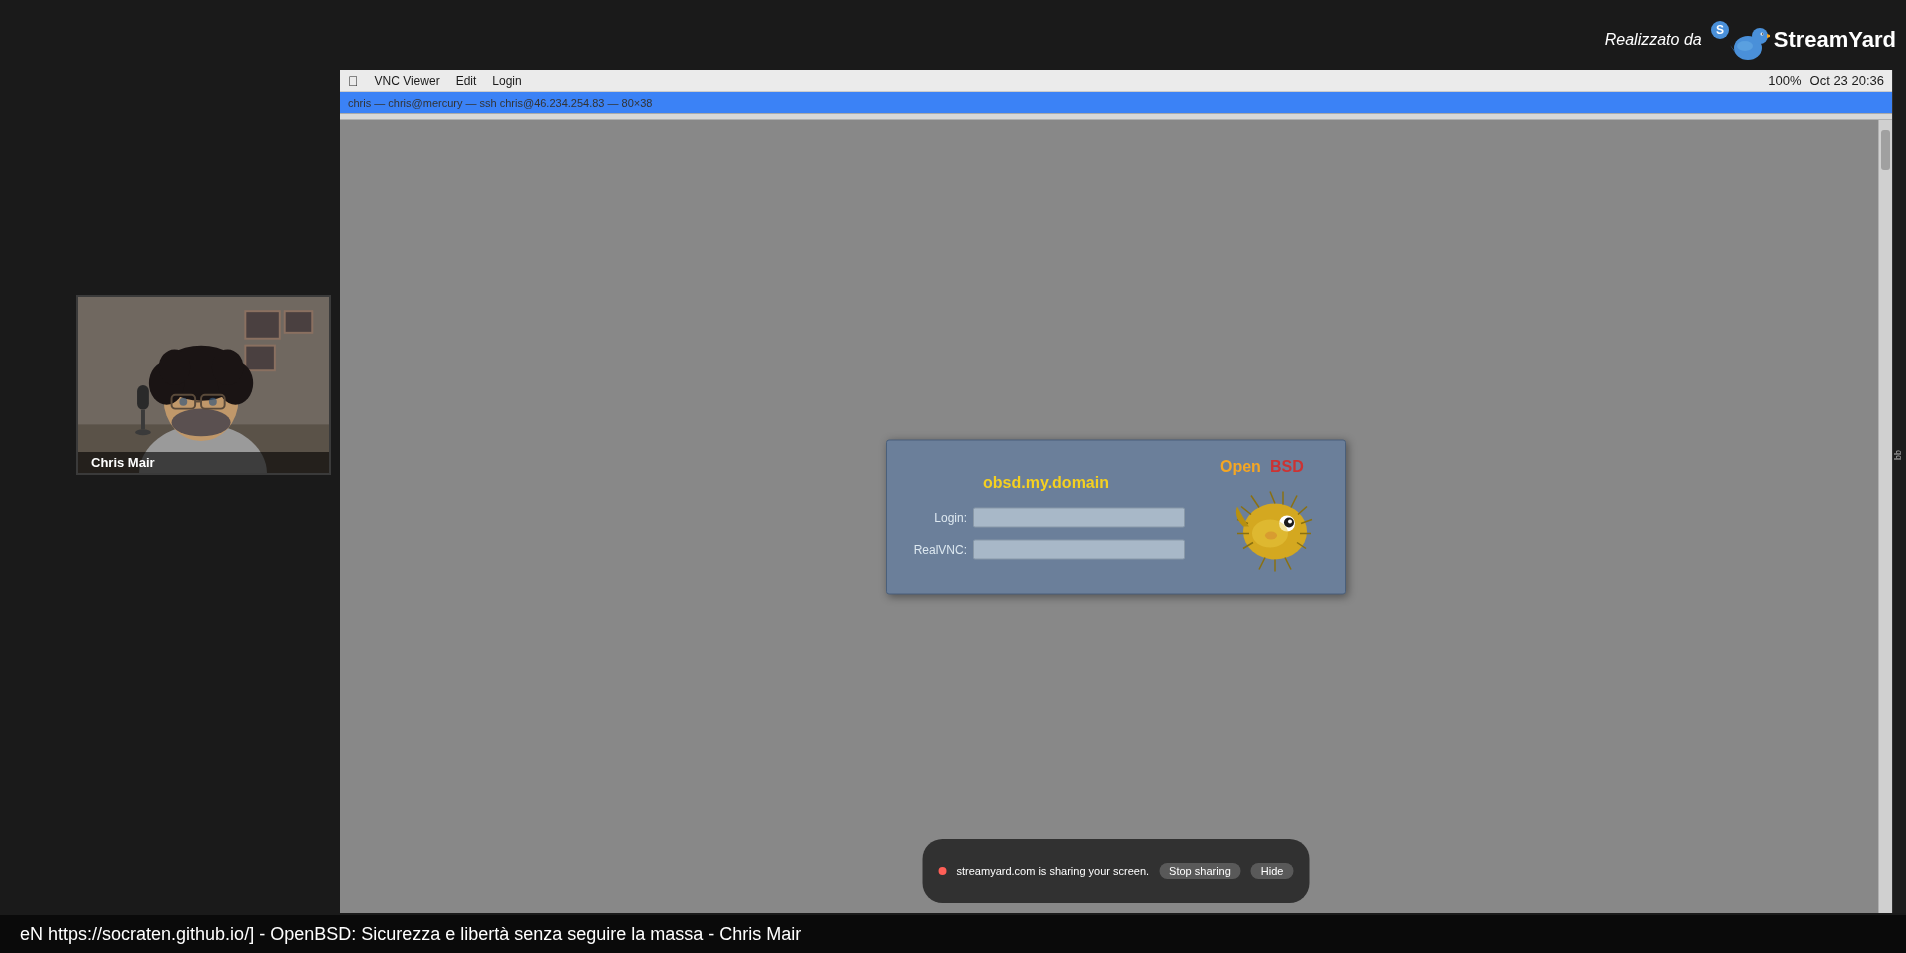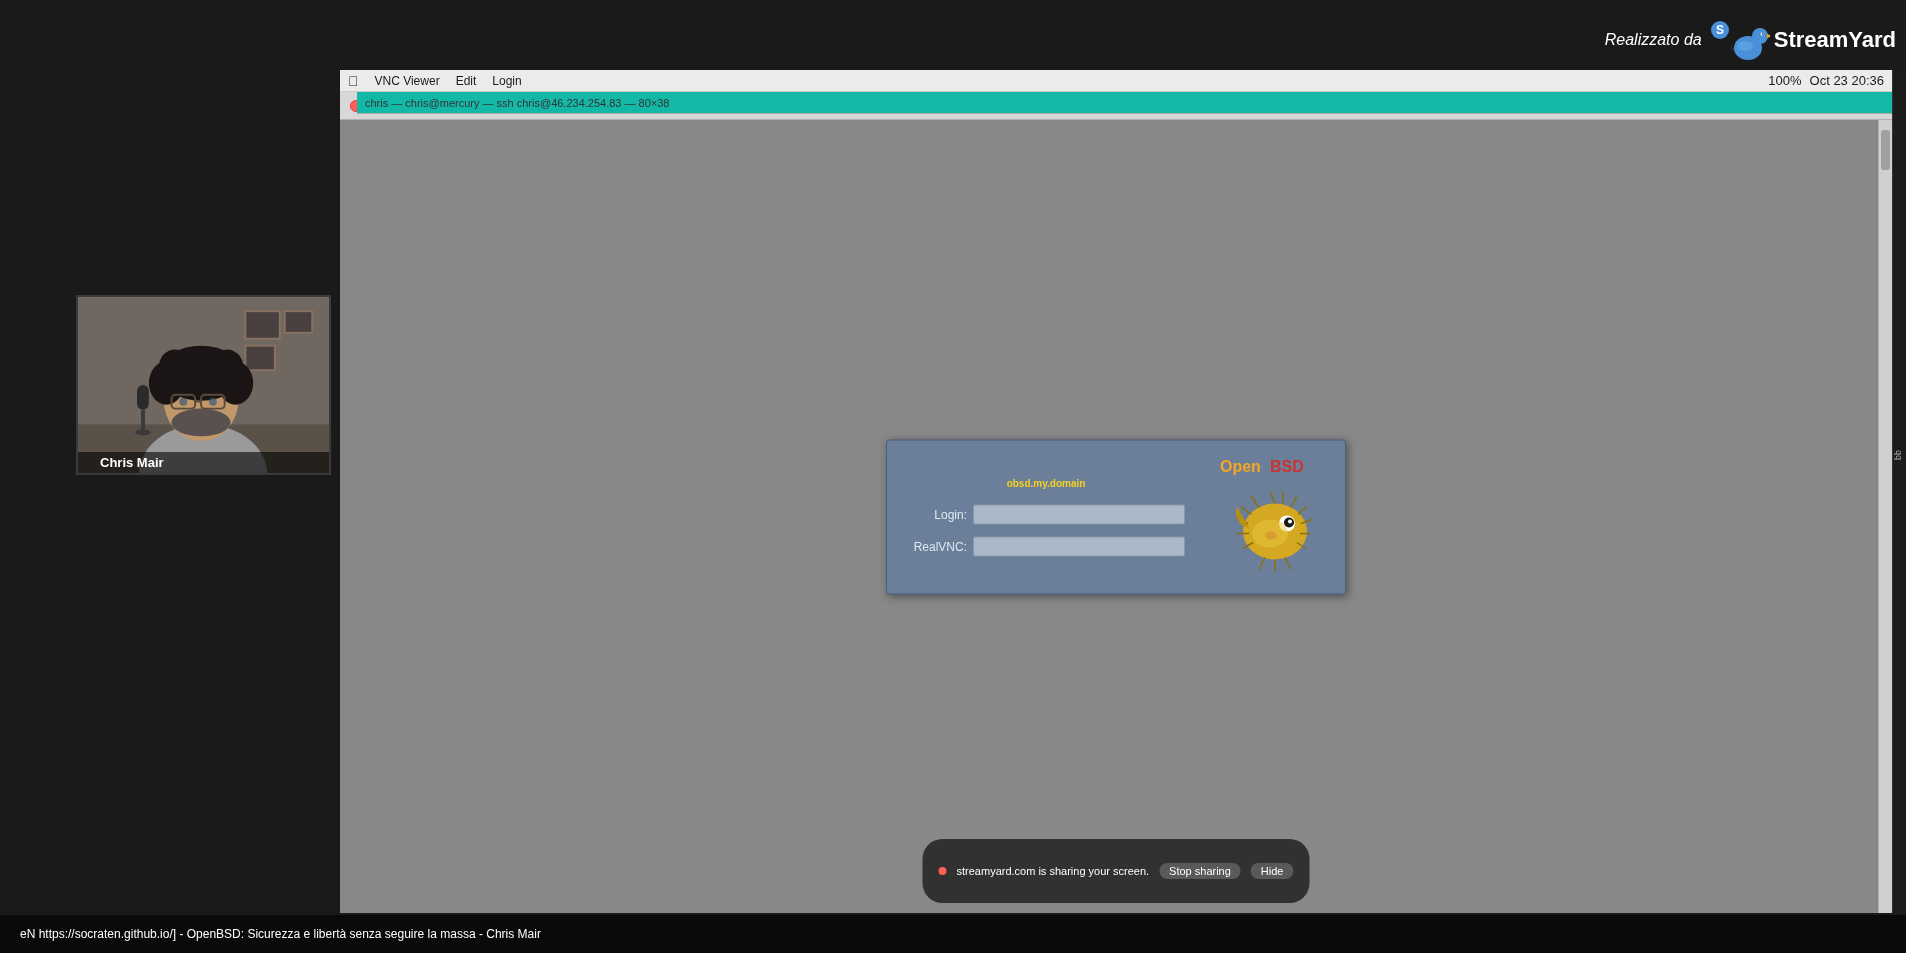--- a/index.html
+++ b/index.html
@@ -126,24 +126,24 @@
       display: flex;
       align-items: center;
       gap: 8px;
       font-size: 13px;
     }
 
     
     .terminal-bar {
       position: absolute;
       top: 22px;
-      left: 17px;
+      left: 0;
       right: 0;
       height: 22px;
-      background: #14b8a6;
+      background: #3b82f6;
       display: flex;
       align-items: center;
       padding: 0 8px;
       gap: 6px;
       font-size: 11px;
       color: #333;
       border-bottom: 1px solid #aaa;
     }
 
     
@@ -167,21 +167,21 @@
       padding: 16px 20px;
       display: flex;
       flex-direction: column;
       justify-content: center;
       gap: 12px;
     }
 
     .dialog-hostname {
       color: #f5d020;
       font-weight: bold;
-      font-size: 10px;
+      font-size: 16px;
       text-align: center;
       margin-bottom: 4px;
     }
 
     .dialog-field {
       display: flex;
       align-items: center;
       gap: 6px;
     }
 
@@ -287,39 +287,39 @@
 
     .webcam-name-tag {
       position: absolute;
       bottom: 0;
       left: 0;
       right: 0;
       background: rgba(0,0,0,0.6);
       color: #ffffff;
       font-size: 13px;
       font-weight: 600;
-      padding: 3px 22px;
+      padding: 3px 13px;
     }
 
     
     .bottom-ticker {
       position: absolute;
       bottom: 0;
       left: 0;
       right: 0;
       height: 38px;
       background: rgba(10,10,10,0.95);
       display: flex;
       align-items: center;
       overflow: hidden;
     }
 
     .ticker-text {
       color: #ffffff;
-      font-size: 12px;
+      font-size: 18px;
       font-weight: 400;
       white-space: nowrap;
       padding-left: 20px;
     }
 
     
     .vnc-window {
       position: absolute;
       top: 70px;
       left: 340px;

